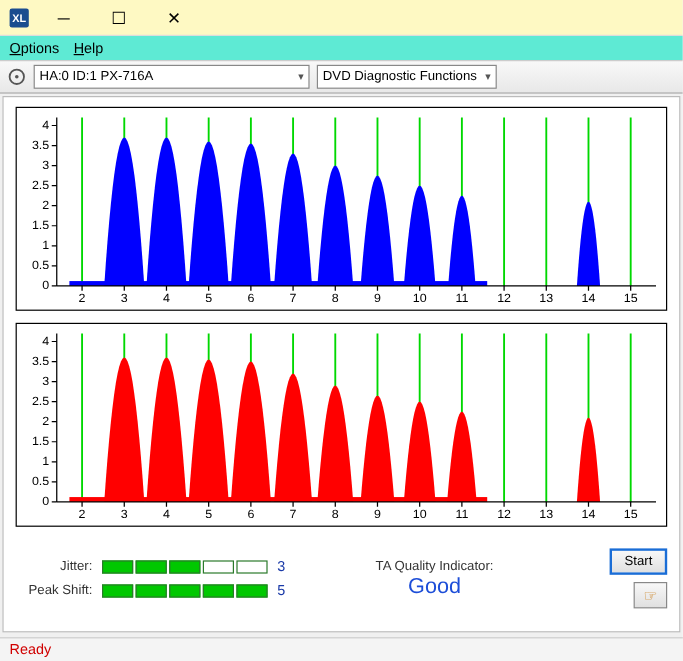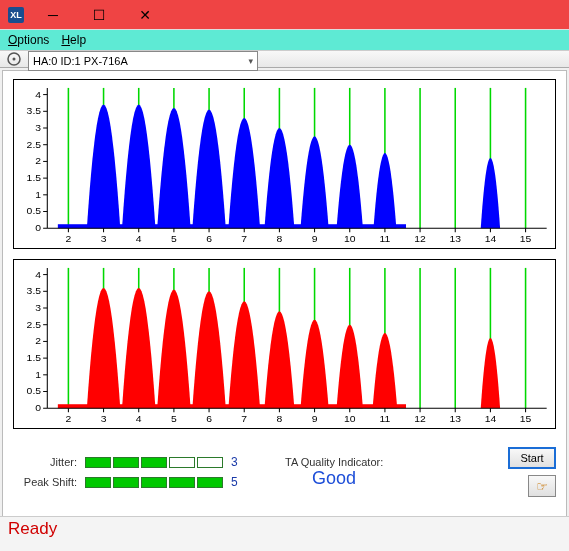--- a/index.html
+++ b/index.html
@@ -1,52 +1,52 @@
 <!DOCTYPE html>
 <html><head>
 <meta charset="utf-8">
 <style>
 * { box-sizing: border-box; margin: 0; padding: 0; }
 body { font-family: "Segoe UI", Arial, sans-serif; font-size: 12px; background: #f0f0f0; width: 569px; height: 551px; overflow: hidden; }
-.titlebar { height: 30px; background: #ef4444; display: flex; align-items: center; padding: 0 0 0 8px; border-bottom: 1px solid #ddd; }
+.titlebar { height: 30px; background: #fef9c3; display: flex; align-items: center; padding: 0 0 0 8px; border-bottom: 1px solid #ddd; }
 .titlebar-icon { width: 16px; height: 16px; background: #1a4d8f; border-radius: 2px; display: flex; align-items: center; justify-content: center; color: #fff; font-size: 9px; font-weight: bold; margin-right: 6px; }
 .titlebar-title { flex: 1; font-size: 12px; color: #000; }
 .win-btn { width: 46px; height: 30px; display: flex; align-items: center; justify-content: center; font-size: 14px; cursor: default; }
 .menubar { height: 20px; background: #5eead4; display: flex; align-items: center; padding: 0 8px; gap: 12px; }
 .menuitem { font-size: 12px; color: #000; cursor: default; }
 .menuitem span.u { text-decoration: underline; }
-.toolbar { height: 18px; background: linear-gradient(#f8f8f8, #e8e8e8); border-top: 1px solid #ccc; border-bottom: 1px solid #aaa; display: flex; align-items: flex-start; padding: 0 6px; gap: 6px; }
+.toolbar { height: 28px; background: linear-gradient(#f8f8f8, #e8e8e8); border-top: 1px solid #ccc; border-bottom: 1px solid #aaa; display: flex; align-items: center; padding: 0 6px; gap: 6px; }
 .tb-icon { width: 16px; height: 16px; display: flex; align-items: center; justify-content: center; }
 .dropdown { height: 20px; background: #fff; border: 1px solid #888; display: flex; align-items: center; padding: 0 4px; font-size: 11px; position: relative; cursor: default; }
 .dropdown::after { content: "▾"; margin-left: auto; font-size: 9px; color: #555; }
 .drive-dd { width: 230px; }
 .func-dd { width: 150px; }
 .test-dd { width: 130px; }
 .content { background: #fff; border: 1px solid #bbb; margin: 2px; padding: 8px 10px; height: 447px; }
 .chart-box { border: 1px solid #000; height: 170px; position: relative; margin-bottom: 10px; background: #fff; }
 .chart-svg { width: 100%; height: 100%; display: block; }
 .axis-line { stroke: #000; stroke-width: 1; }
 .grid-line { stroke: #00d800; stroke-width: 1.5; }
 .tick-label { font-size: 10px; fill: #000; }
 .bottom-panel { display: flex; align-items: center; margin-top: 18px; gap: 8px; }
 .left-stats { display: flex; flex-direction: column; gap: 6px; }
 .stat-row { display: flex; align-items: center; gap: 8px; }
 .stat-label { width: 64px; text-align: right; font-size: 11px; color: #333; }
 .seg-bar { display: flex; gap: 2px; }
 .seg { width: 26px; height: 11px; border: 1px solid #2b7a2b; background: #fff; }
 .seg.on { background: #00c800; }
 .stat-val { font-size: 12px; color: #1a3aa8; width: 14px; }
-.quality-block { margin-left: 32px; display: flex; flex-direction: column; align-items: center; }
+.quality-block { margin-left: 60px; display: flex; flex-direction: column; align-items: center; }
 .q-label { font-size: 11px; color: #333; }
 .q-value { font-size: 18px; color: #1d4ed8; font-weight: normal; }
 .right-buttons { margin-left: auto; display: flex; flex-direction: column; gap: 6px; align-items: flex-end; }
 .btn { width: 48px; height: 22px; border: 1px solid #888; background: linear-gradient(#f8f8f8, #e0e0e0); font-size: 11px; cursor: default; }
 .btn.primary { border: 2px solid #1a6dd6; }
 .btn.icon-btn { width: 28px; height: 22px; display: flex; align-items: center; justify-content: center; color: #c77300; font-size: 13px; }
-.statusbar { height: 35px; background: #f4f4f4; border-top: 1px solid #ccc; padding: 2px 8px; font-size: 17px; color: #d00000; position: absolute; bottom: 0; left: 0; right: 0; }
+.statusbar { height: 20px; background: #f4f4f4; border-top: 1px solid #ccc; padding: 2px 8px; font-size: 12px; color: #d00000; position: absolute; bottom: 0; left: 0; right: 0; }
 </style>
 </head>
 <body>
 
 <div class="titlebar">
   <div class="titlebar-icon">XL</div>
   <div class="win-btn">─</div>
   <div class="win-btn">☐</div>
   <div class="win-btn close">✕</div>
 </div>
@@ -58,20 +58,23 @@
 
 <div class="toolbar">
   <div class="tb-icon">
     <svg width="16" height="16" viewBox="0 0 16 16">
         <circle cx="8" cy="8" r="6" fill="none" stroke="#555" stroke-width="1.5"></circle>
         <circle cx="8" cy="8" r="1.5" fill="#555"></circle>
       </svg>
   </div>
   <div class="dropdown drive-dd">
       <span>HA:0 ID:1   PX-716A</span>
+    </div>
+  <div class="dropdown func-dd">
+      <span>DVD Diagnostic Functions</span>
     </div>
 </div>
 
 <div class="content">
   <div class="chart-box">
     <svg class="chart-svg" id="chart-0" viewBox="0 0 520 170" preserveAspectRatio="none">
         <line class="grid-line" x1="52.28169014084507" y1="8" x2="52.28169014084507" y2="150"></line>
         <line class="grid-line" x1="86.08450704225353" y1="8" x2="86.08450704225353" y2="150"></line>
         <line class="grid-line" x1="119.88732394366197" y1="8" x2="119.88732394366197" y2="150"></line>
         <line class="grid-line" x1="153.6901408450704" y1="8" x2="153.6901408450704" y2="150"></line>

